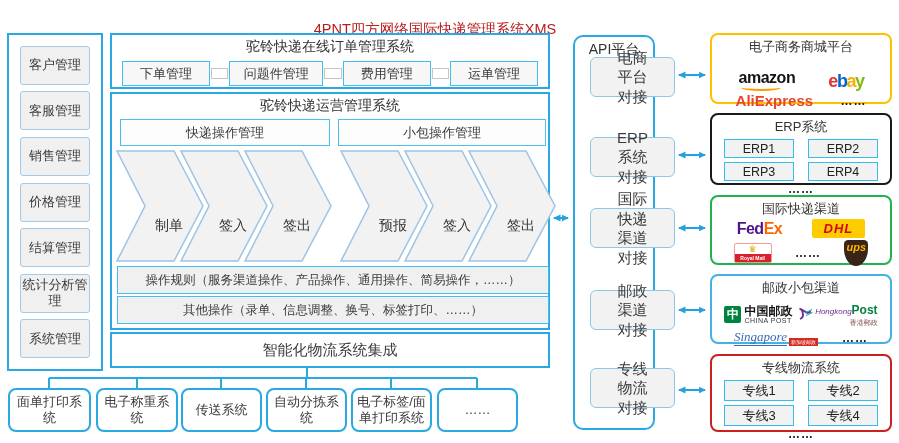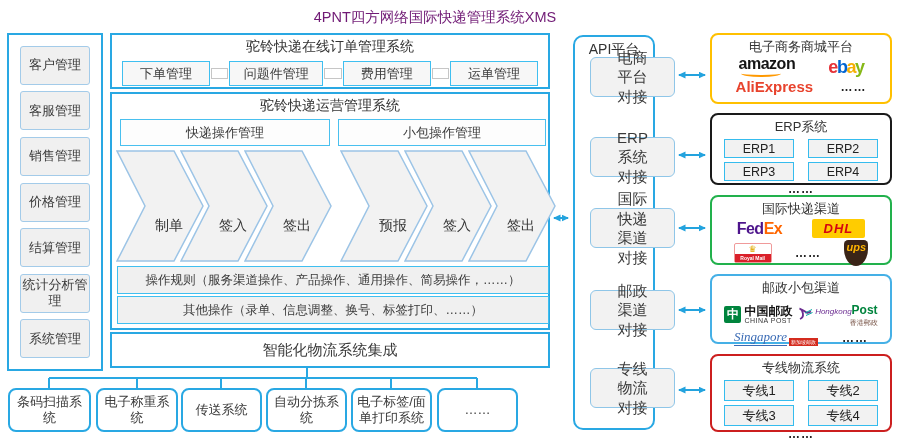--- a/index.html
+++ b/index.html
@@ -3,21 +3,21 @@
 <meta charset="utf-8">
 <style>
   html,body{margin:0;padding:0;background:#fff;}
   #canvas{
     position:relative;width:899px;height:443px;background:#fff;overflow:hidden;
     font-family:"Liberation Sans","DejaVu Sans",sans-serif;color:#3a3a3a;
   }
   .abs{position:absolute;box-sizing:border-box;}
   
   .panel{border:2px solid #29A8E3;background:#fff;}
-  .title{width:870px;top:8px;left:0;text-align:center;font-size:14.5px;color:#701a75;}
+  .title{width:870px;top:20px;left:0;text-align:center;font-size:14.5px;color:#b91c1c;}
   
   #sidebar{left:7px;top:33px;width:96px;height:338px;display:flex;flex-direction:column;
            justify-content:space-evenly;padding:4px 0;}
   .side-item{margin:0 11px;min-height:37px;display:flex;align-items:center;justify-content:center;
              background:#F0F0F0;border:1px solid #A3CBE9;border-radius:3px;font-size:13px;
              text-align:center;line-height:1.25;}
   
   #order-panel{left:110px;top:33px;width:440px;height:56px;}
   .panel-title{position:absolute;top:3px;left:0;right:0;text-align:center;font-size:14px;color:#333;}
   #order-row{position:absolute;top:27px;left:10px;right:10px;height:23px;display:flex;align-items:center;}
@@ -179,39 +179,39 @@
         </svg>
       <span>签出</span>
     </div>
 
     <div class="wide-bar" style="top:172px">操作规则（服务渠道操作、产品操作、通用操作、简易操作，……）</div>
     <div class="wide-bar" style="top:202px">其他操作（录单、信息调整、换号、标签打印、……）</div>
   </div>
 
   <div id="integration" class="abs panel">智能化物流系统集成</div>
 
-  <div class="abs device-box" style="left:8px;width:83px">条码扫描系统</div>
+  <div class="abs device-box" style="left:8px;width:83px">面单打印系统</div>
   <div class="abs device-box" style="left:96px;width:82px">电子称重系统</div>
   <div class="abs device-box" style="left:181px;width:81px">传送系统</div>
   <div class="abs device-box" style="left:266px;width:81px">自动分拣系统</div>
   <div class="abs device-box" style="left:351px;width:81px">电子标签/面单打印系统</div>
   <div class="abs device-box" style="left:437px;width:81px">……</div>
 
   <div id="api-panel" class="abs">
     <div class="panel-title" style="top:4px">API平台</div>
   </div>
   <div class="abs api-box" style="top:57px">电商平台对接</div>
   <div class="abs api-box" style="top:137px">ERP系统对接</div>
   <div class="abs api-box" style="top:208px">国际快递渠道对接</div>
   <div class="abs api-box" style="top:290px">邮政渠道对接</div>
   <div class="abs api-box" style="top:368px">专线物流对接</div>
 
   <div class="abs pbox" style="top:33px;height:71px;border:2px solid #FFC000">
     <div class="ptitle">电子商务商城平台</div>
-    <div class="prow" style="margin-top:0">
+    <div class="prow" style="margin-top:14px">
       <span>
         <span class="amazon-text">amazon</span>
         <i class="amazon-smile"></i>
       </span>
       <span class="ebay"><span class="e">e</span><span class="b">b</span><span class="a">a</span><span class="y">y</span></span>
     </div>
     <div class="prow" style="margin-top:1px">
       <span class="aliexpress">AliExpress</span>
       <span class="dots">……</span>
     </div>

